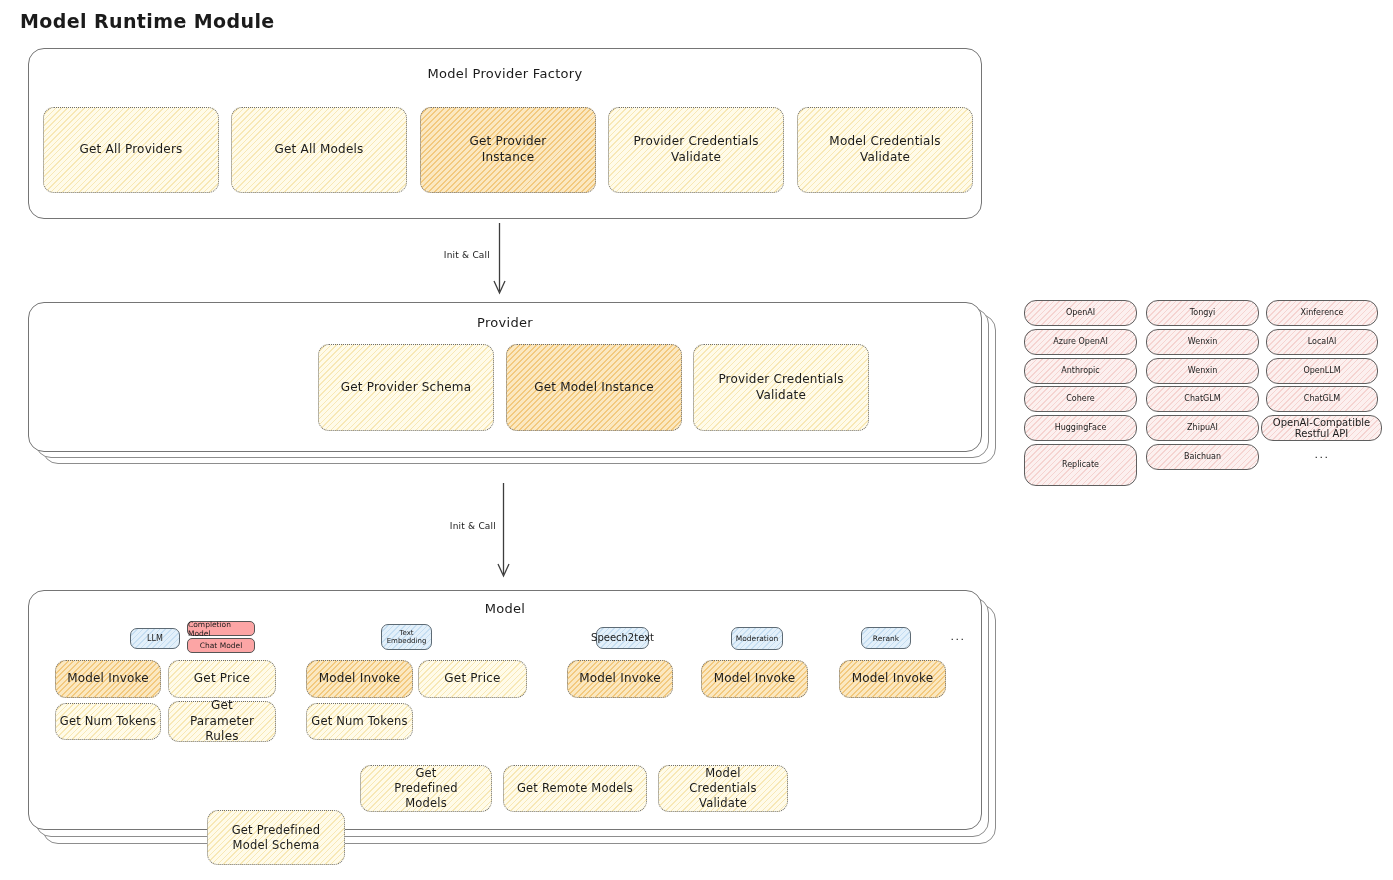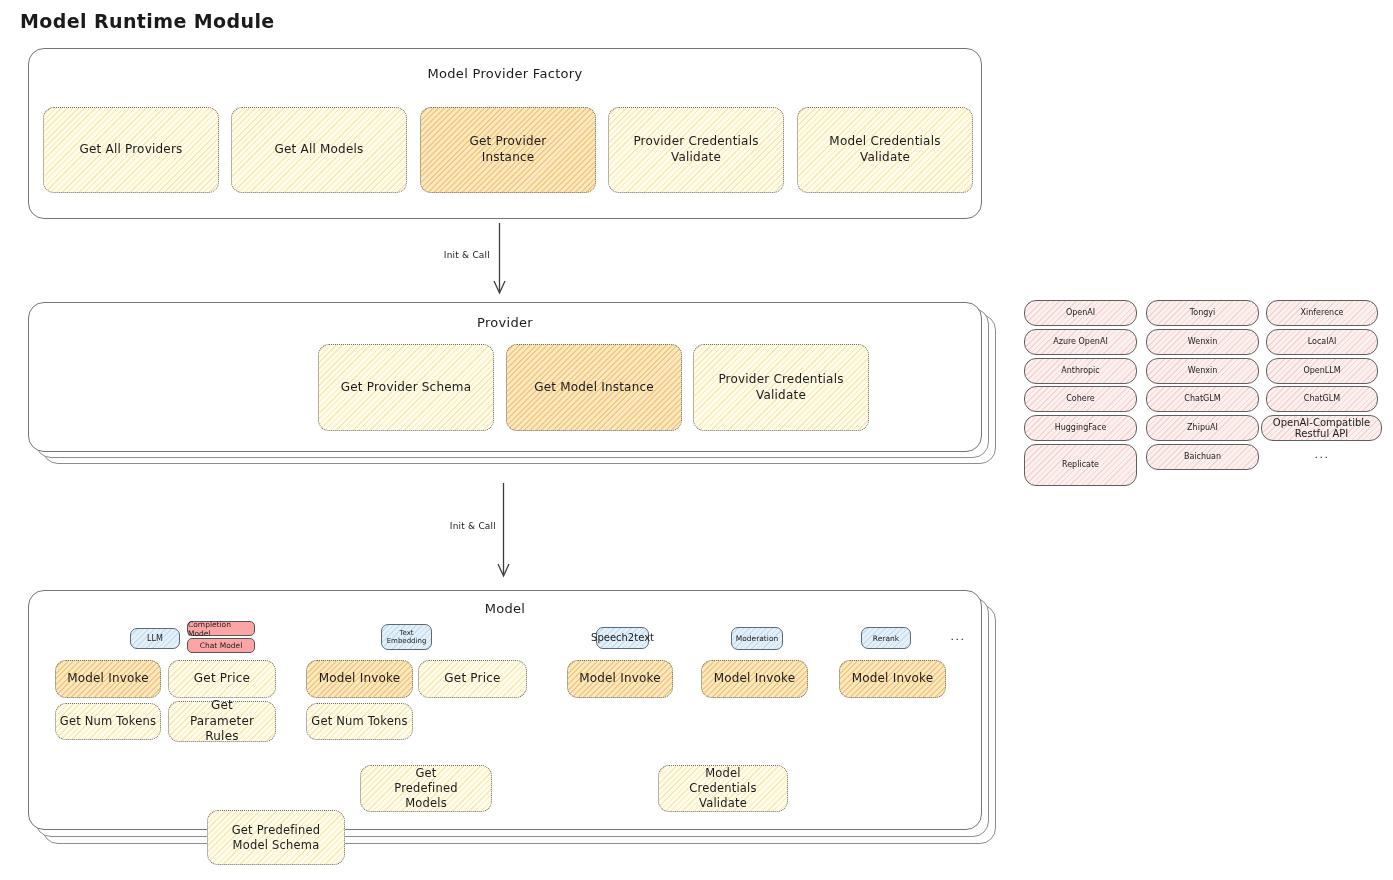--- a/index.html
+++ b/index.html
@@ -122,15 +122,16 @@
   <div class="abs btn orange" style="left:567px;top:660px;width:106px;height:38px">Model Invoke</div>
   <div class="abs btn orange" style="left:701px;top:660px;width:107px;height:38px">Model Invoke</div>
   <div class="abs btn orange" style="left:839px;top:660px;width:107px;height:38px">Model Invoke</div>
 
   <div class="abs btn yellow small-btn" style="left:55px;top:703px;width:106px;height:37px">Get Num Tokens</div>
   <div class="abs btn yellow" style="left:168px;top:701px;width:108px;height:41px;padding:0 8px">Get Parameter Rules</div>
   <div class="abs btn yellow small-btn" style="left:306px;top:703px;width:107px;height:37px">Get Num Tokens</div>
 
   <div class="abs btn yellow small-btn" style="left:207px;top:810px;width:138px;height:55px;padding:0 6px">Get Predefined Model Schema</div>
   <div class="abs btn yellow small-btn" style="left:360px;top:765px;width:132px;height:47px;padding:16px 22px">Get Predefined Models</div>
+  <div class="abs btn yellow small-btn" style="left:503px;top:765px;width:144px;height:47px">Get Remote Models</div>
   <div class="abs btn yellow small-btn" style="left:658px;top:765px;width:130px;height:47px;padding:0 12px">Model Credentials Validate</div>
 
 </div>
 
 </body></html>

